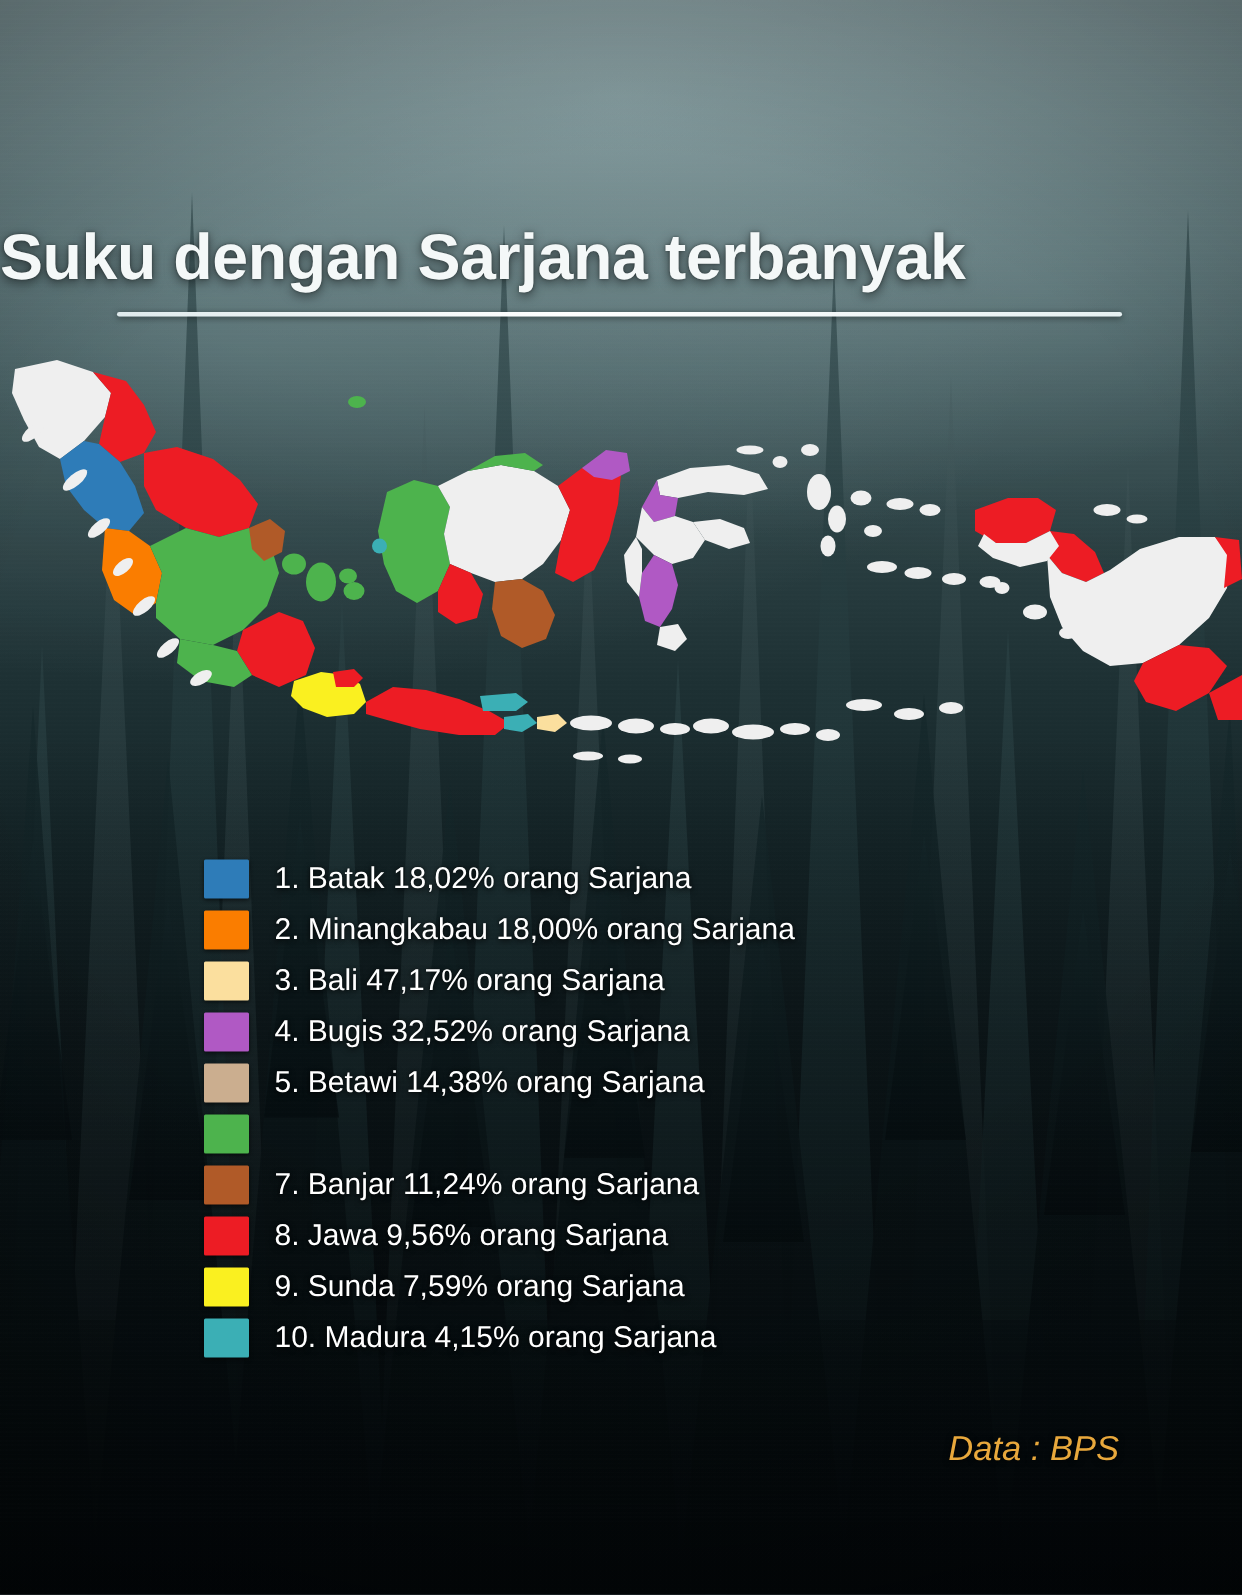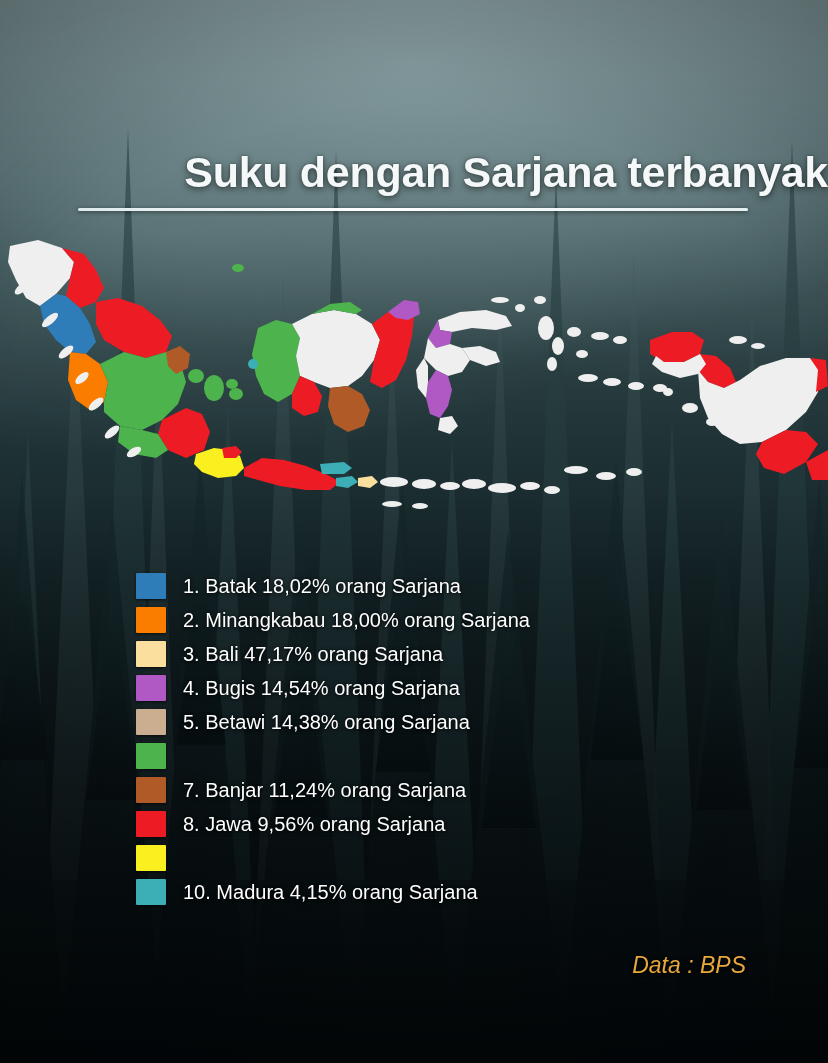--- a/index.html
+++ b/index.html
@@ -56,21 +56,21 @@
   .bg-grain{
     position:absolute; inset:0; opacity:.16; pointer-events:none;
     background-image:
       repeating-linear-gradient(0deg, rgba(255,255,255,.035) 0 1px, rgba(0,0,0,0) 1px 3px),
       repeating-linear-gradient(90deg, rgba(255,255,255,.025) 0 1px, rgba(0,0,0,0) 1px 4px);
   }
 
   
   .title-wrap{
     position:absolute; left:0; right:0; top:148px;
-    text-align:right;
+    text-align:left;
   }
   .title{
     display:inline-block;
     font-size:43px;
     font-weight:bold;
     color:#f4f8f8;
     letter-spacing:-0.3px;
     text-shadow:0 2px 7px rgba(0,0,0,.55), 0 0 2px rgba(0,0,0,.4);
     white-space:nowrap;
   }
@@ -369,21 +369,21 @@
       <span class="legend-label">2. Minangkabau 18,00% orang Sarjana</span>
     </div>
 
     <div class="legend-row">
       <span class="swatch" style="background:#fbdf9e"></span>
       <span class="legend-label">3. Bali 47,17% orang Sarjana</span>
     </div>
 
     <div class="legend-row">
       <span class="swatch" style="background:#b059c4"></span>
-      <span class="legend-label">4. Bugis 14,54% orang Sarjana</span>
+      <span class="legend-label">4. Bugis 32,52% orang Sarjana</span>
     </div>
 
     <div class="legend-row">
       <span class="swatch" style="background:#cbae8f"></span>
       <span class="legend-label">5. Betawi 14,38% orang Sarjana</span>
     </div>
 
     <div class="legend-row">
       <span class="swatch" style="background:#4db34d"></span>
     </div>
@@ -393,20 +393,21 @@
       <span class="legend-label">7. Banjar 11,24% orang Sarjana</span>
     </div>
 
     <div class="legend-row">
       <span class="swatch" style="background:#ed1c24"></span>
       <span class="legend-label">8. Jawa 9,56% orang Sarjana</span>
     </div>
 
     <div class="legend-row">
       <span class="swatch" style="background:#faf020"></span>
+      <span class="legend-label">9. Sunda 7,59% orang Sarjana</span>
     </div>
 
     <div class="legend-row">
       <span class="swatch" style="background:#3bafb5"></span>
       <span class="legend-label">10. Madura 4,15% orang Sarjana</span>
     </div>
 
   </div>
 
   <div class="source">Data : BPS</div>

